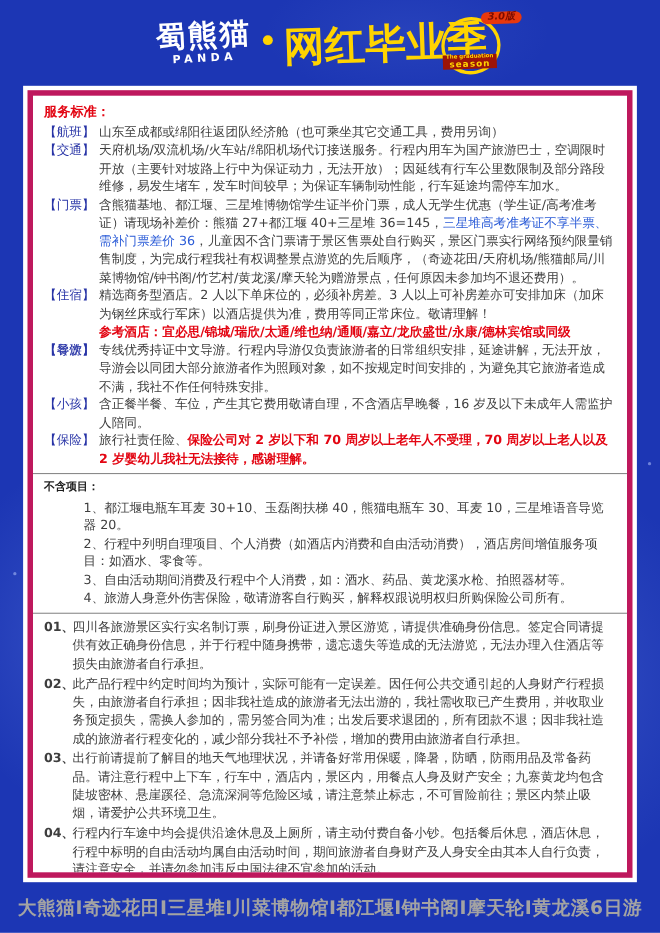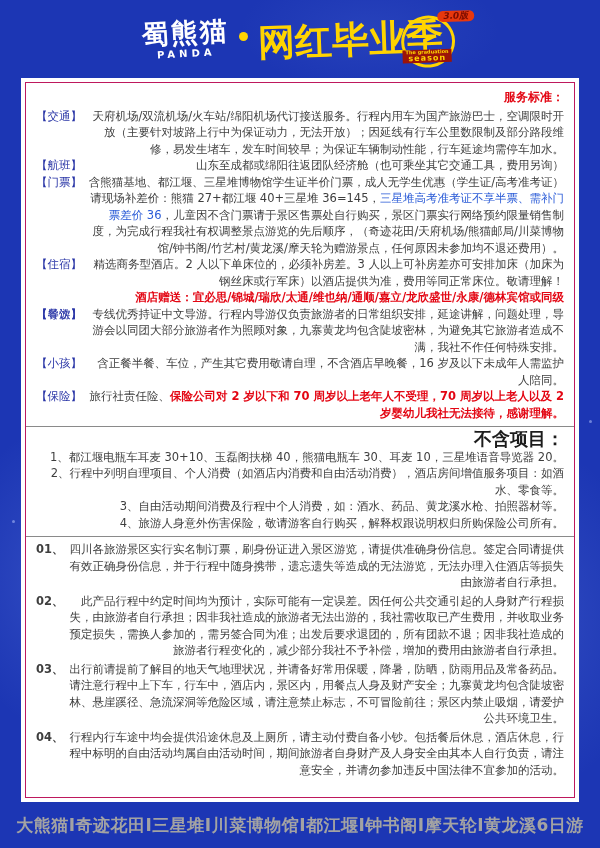--- a/index.html
+++ b/index.html
@@ -34,34 +34,34 @@
   .title-circle { position:absolute; left:-5px; top:-3px; width:48px; height:46px;
                   border:3px solid #ffd400; border-radius:50%; transform:rotate(-10deg); }
   .season-box { position:absolute; left:-4px; bottom:-7px; background:#9c1408; color:#ffd400;
                 text-align:center; padding:0 3px; line-height:1; z-index:2; }
   .season-top { display:block; font-size:5px; letter-spacing:0; }
   .season-main { display:block; font-size:8px; font-weight:bold; letter-spacing:1px; }
 
   
   .card { position:absolute; left:21px; right:21px; top:78px; bottom:46px;
           background:#ffffff; padding:4px; box-sizing:border-box; }
-  .card-inner { border:1px solid #be185d; height:100%; box-sizing:border-box;
+  .card-inner { border:5px solid #be185d; height:100%; box-sizing:border-box;
                 padding:6px 10px; overflow:hidden;
-                font-size:11.5px; line-height:16.5px; color:#3e3e3e;text-align:right; }
+                font-size:11.5px; line-height:16.5px; color:#3e3e3e; }
 
   .svc-head { color:#e30613; font-weight:bold; font-size:12px; margin-bottom:2px; }
   .svc-row { position:relative; padding-left:50px; }
   .svc-label { position:absolute; left:0; top:0; color:#2834a6; }
   .seg-blue { color:#2a5bd7; }
   .seg-red { color:#e30613; font-weight:bold; }
   .seg-red-block { display:block; color:#e30613; font-weight:bold; }
 
   .section-sep { border-top:1px solid #8a8a8a; margin:5px -10px 4px; }
-  .blk-head { font-weight:bold; color:#1c1c1c; font-size:18px; margin-bottom:1px; }
-  .excl-item { color:#3e3e3e; }
+  .blk-head { font-weight:bold; color:#1c1c1c; font-size:10px; margin-bottom:1px; }
+  .excl-item { color:#3e3e3e;margin-left:36px; }
   .note-row { position:relative; padding-left:26px; margin-bottom:2px; }
   .note-num { position:absolute; left:0; top:0;font-weight:bold; }
 
   
   .footer { position:absolute; bottom:0; left:0; right:0; height:46px;
             display:flex; align-items:center; justify-content:center;
             color:#a3a3a3; font-weight:bold; font-size:17px; letter-spacing:.5px; }
 </style>
 </head>
 <body>
@@ -84,41 +84,41 @@
           <span class="season-main">season</span>
         </span></span><span class="logo-badge">3.0版</span></div>
 </div>
 
 <div class="card">
   <div class="card-inner">
 
     <div class="svc-head">服务标准：</div>
 
     <div class="svc-row">
-      <span class="svc-label">【交通】</span><span>天府机场/双流机场/火车站/绵阳机场代订接送服务。行程内用车为国产旅游巴士，空调限时开放（主要针对坡路上行中为保证动力，无法开放）；因延线有行车公里数限制及部分路段维修，易发生堵车，发车时间较早；为保证车辆制动性能，行车延途均需停车加水。</span>
+      <span class="svc-label">【航班】</span><span>山东至成都或绵阳往返团队经济舱（也可乘坐其它交通工具，费用另询）</span>
     </div>
 
     <div class="svc-row">
-      <span class="svc-label">【航班】</span><span>山东至成都或绵阳往返团队经济舱（也可乘坐其它交通工具，费用另询）</span>
+      <span class="svc-label">【交通】</span><span>天府机场/双流机场/火车站/绵阳机场代订接送服务。行程内用车为国产旅游巴士，空调限时开放（主要针对坡路上行中为保证动力，无法开放）；因延线有行车公里数限制及部分路段维修，易发生堵车，发车时间较早；为保证车辆制动性能，行车延途均需停车加水。</span>
     </div>
 
     <div class="svc-row">
       <span class="svc-label">【门票】</span><span>含熊猫基地、都江堰、三星堆博物馆学生证半价门票，成人无学生优惠（学生证/高考准考证）请现场补差价：熊猫 27+都江堰 40+三星堆 36=145，</span><span class="seg-blue">三星堆高考准考证不享半票、需补门票差价 36</span><span>，儿童因不含门票请于景区售票处自行购买，景区门票实行网络预约限量销售制度，为完成行程我社有权调整景点游览的先后顺序，（奇迹花田/天府机场/熊猫邮局/川菜博物馆/钟书阁/竹艺村/黄龙溪/摩天轮为赠游景点，任何原因未参加均不退还费用）。</span>
     </div>
 
     <div class="svc-row">
-      <span class="svc-label">【住宿】</span><span>精选商务型酒店。2 人以下单床位的，必须补房差。3 人以上可补房差亦可安排加床（加床为钢丝床或行军床）以酒店提供为准，费用等同正常床位。敬请理解！</span><span class="seg-red-block">酒店赠送：宜必思/锦城/瑞欣/太通/维也纳/通顺/嘉立/龙欣盛世/永康/德林宾馆或同级</span>
+      <span class="svc-label">【住宿】</span><span>精选商务型酒店。2 人以下单床位的，必须补房差。3 人以上可补房差亦可安排加床（加床为钢丝床或行军床）以酒店提供为准，费用等同正常床位。敬请理解！</span><span class="seg-red-block">参考酒店：宜必思/锦城/瑞欣/太通/维也纳/通顺/嘉立/龙欣盛世/永康/德林宾馆或同级</span>
     </div>
 
     <div class="svc-row">
       <span class="svc-label">【餐饮】</span>
     </div>
 
     <div class="svc-row">
-      <span class="svc-label">【导游】</span><span>专线优秀持证中文导游。行程内导游仅负责旅游者的日常组织安排，延途讲解，问题处理，导游会以同团大部分旅游者作为照顾对象，九寨黄龙均包含陡坡密林，为避免其它旅游者造成不满，我社不作任何特殊安排。</span>
+      <span class="svc-label">【导游】</span><span>专线优秀持证中文导游。行程内导游仅负责旅游者的日常组织安排，延途讲解，无法开放，导游会以同团大部分旅游者作为照顾对象，如不按规定时间安排的，为避免其它旅游者造成不满，我社不作任何特殊安排。</span>
     </div>
 
     <div class="svc-row">
       <span class="svc-label">【小孩】</span><span>含正餐半餐、车位，产生其它费用敬请自理，不含酒店早晚餐，16 岁及以下未成年人需监护人陪同。</span>
     </div>
 
     <div class="svc-row">
       <span class="svc-label">【保险】</span><span>旅行社责任险、</span><span class="seg-red">保险公司对 2 岁以下和 70 周岁以上老年人不受理，70 周岁以上老人以及 2 岁婴幼儿我社无法接待，感谢理解。</span>
     </div>
 

